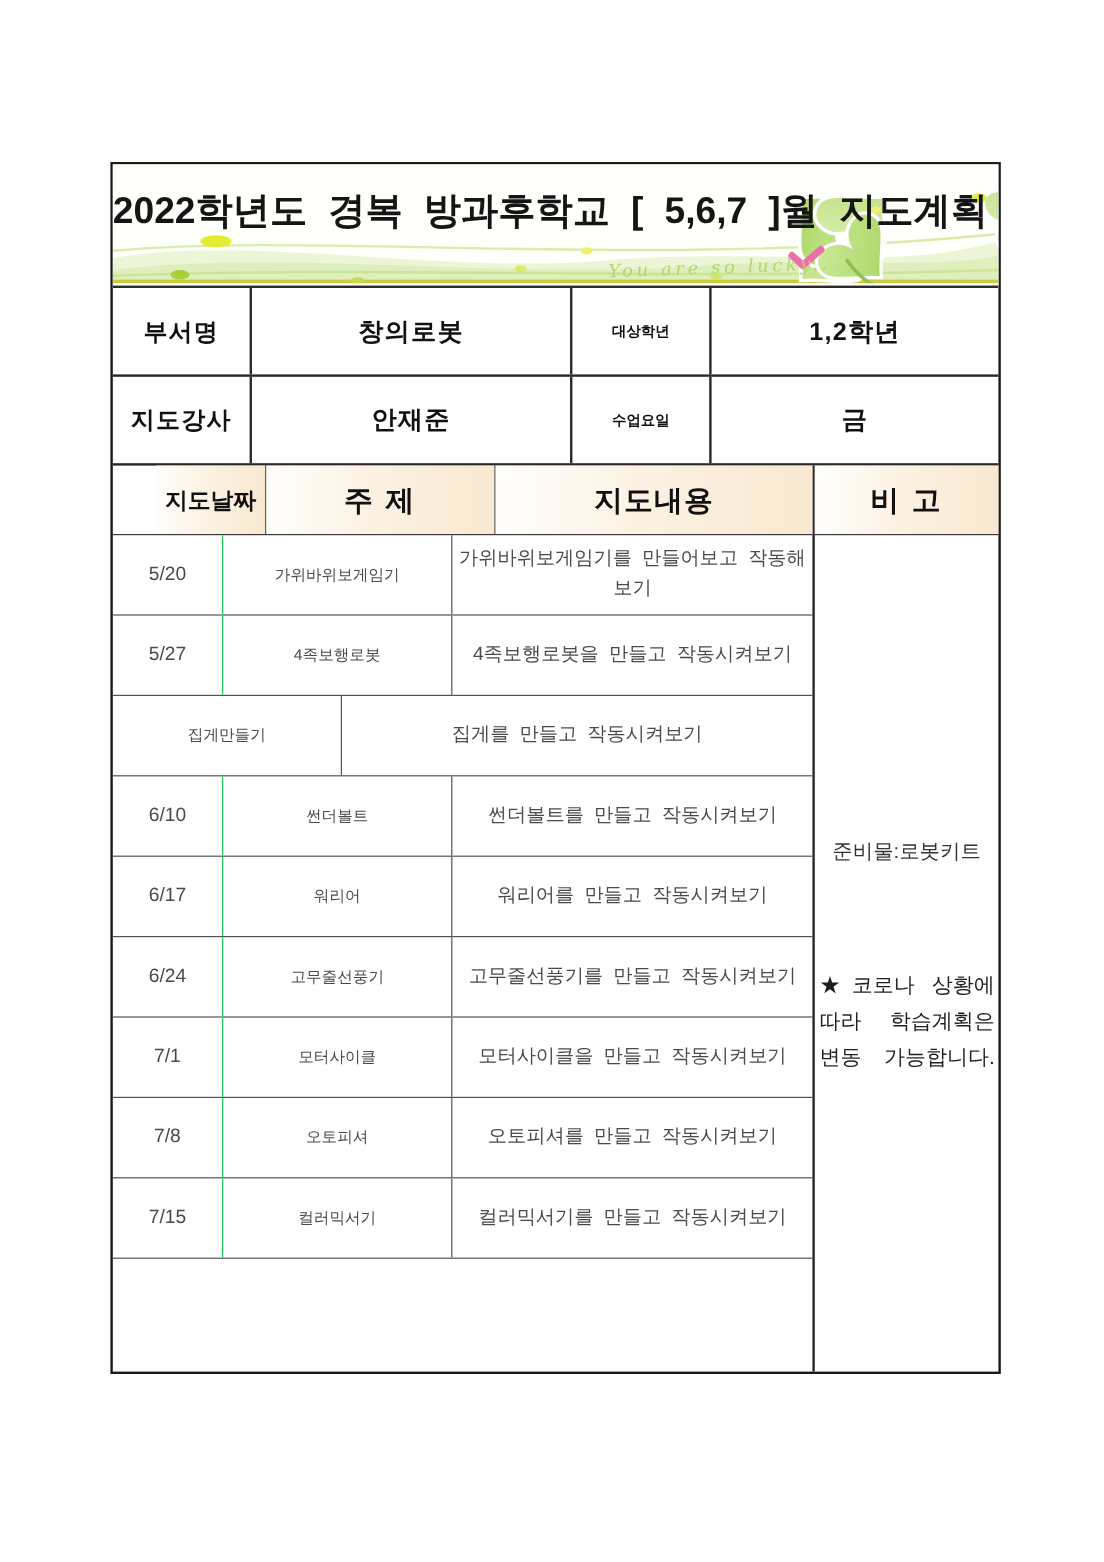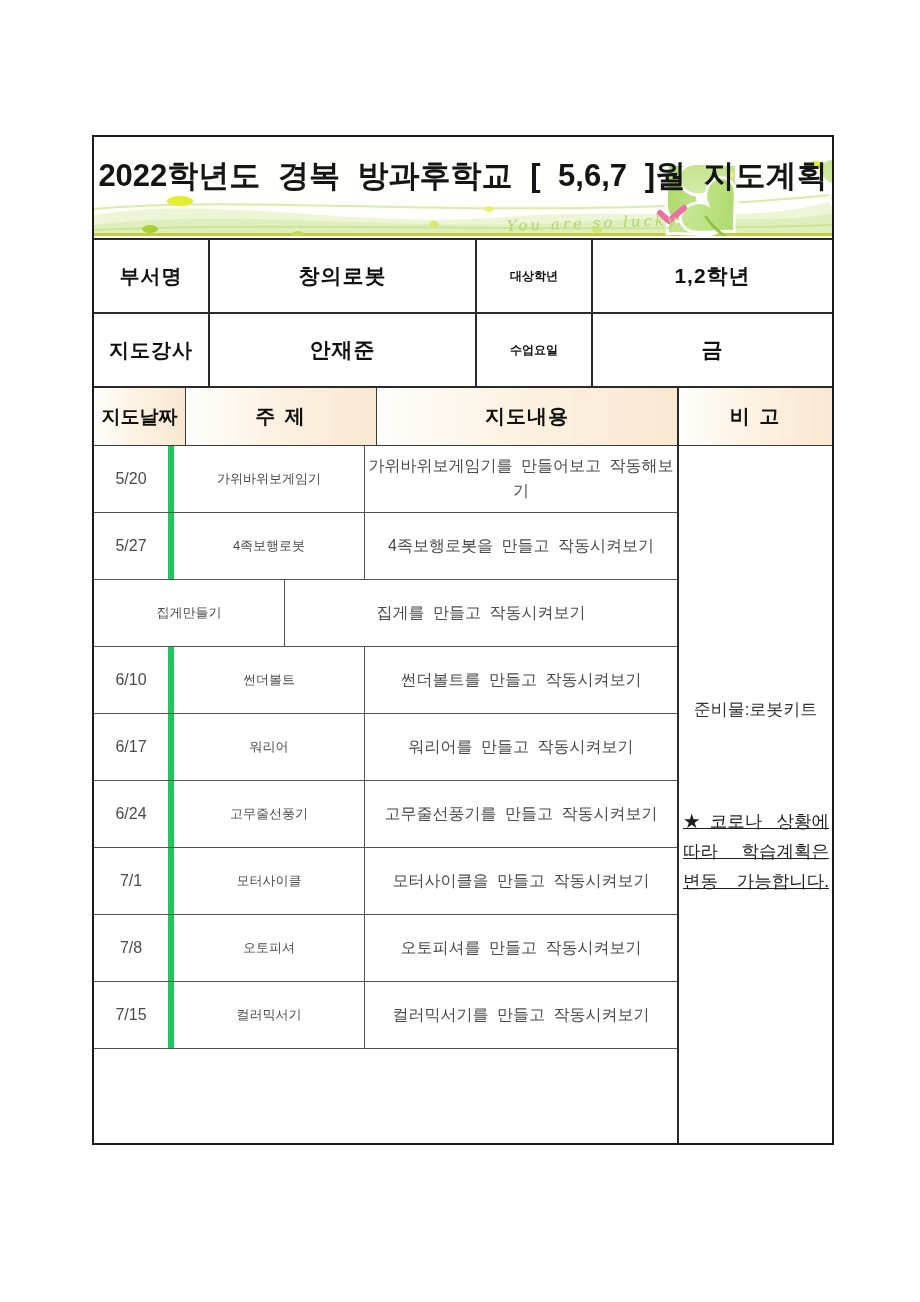--- a/index.html
+++ b/index.html
@@ -12,21 +12,21 @@
     border:2px solid #1a1a1a; box-sizing:border-box; background:#fff;
   }
   
   .title-band {
     position:relative; height:103px; border-bottom:2px solid #2a2a2a;
     box-sizing:border-box; overflow:hidden; background:#fffffb;
   }
   .title-band svg.decor { position:absolute; left:0; top:0; width:738px; height:99px; }
   .title-band h1 {
     position:absolute; left:0; top:18px; width:100%; margin:0;
-    text-align:center; font-size:31px; font-weight:800; color:#151515;
+    text-align:left; font-size:31px; font-weight:800; color:#151515;
     letter-spacing:0px; word-spacing:9px; white-space:nowrap;
   }
   
   .info-row { display:flex; height:74px; border-bottom:2px solid #2a2a2a; box-sizing:border-box; }
   .info-row .cell {
     display:flex; align-items:center; justify-content:center;
     box-sizing:border-box; border-right:2px solid #2a2a2a;
     font-weight:bold; color:#111;
   }
   .info-row .c1 { width:116px;  font-size:20px; letter-spacing:1px; }
@@ -36,42 +36,42 @@
   
   .schedule { display:flex; height:755px; }
   .sched-left {
     width:585px; border-right:2px solid #2a2a2a; box-sizing:border-box;
     display:flex; flex-direction:column;
   }
   .sched-right { flex:1; position:relative; }
   .hdr-cell {
     background:linear-gradient(to right,#fffefb 0%,#fcf2e3 45%,#f8e8d0 100%);
     display:flex; align-items:center; justify-content:center;
-    font-weight:bold; font-size:20px; color:#111; box-sizing:border-box;
-  }
-  .sched-hdr { display:flex; height:58px; border-bottom:1px solid #3a3a3a; box-sizing:border-box; }
+    font-weight:bold; font-size:24px; color:#111; box-sizing:border-box;
+  }
+  .sched-hdr { display:flex; height:58px; border-bottom:1px solid #3a3a3a; box-sizing:border-box;padding-left:36px; }
   .sched-hdr .hc1 { width:92px;  border-right:1px solid #3a3a3a; font-size:19px; }
   .sched-hdr .hc2 { width:191px; border-right:1px solid #3a3a3a; letter-spacing:2px; }
   .sched-hdr .hc3 { flex:1; letter-spacing:1px; }
   .right-hdr { height:58px; border-bottom:1px solid #3a3a3a; letter-spacing:2px; }
   .s-rows { display:flex; flex-direction:column; }
   .s-row { display:flex; height:67px; border-bottom:1px solid #545454; box-sizing:border-box; }
   .s-c {
     display:flex; align-items:center; justify-content:center; text-align:center;
     box-sizing:border-box; color:#4a4a4a;
   }
-  .s-date  { width:80px;  border-right:6px solid #22c55e; font-size:16px; }
+  .s-date  { width:92px;  border-right:1px solid #22c55e; font-size:16px; }
   .s-topic { width:191px; border-right:1px solid #545454; font-size:13px; }
   .s-content { flex:1; font-size:16px; word-spacing:4px; line-height:1.55; padding:0 2px; }
   .empty-row { flex:1; }
   
   .note-area { position:absolute; left:0; top:58px; right:0; bottom:0; color:#222; }
   .note-supplies { position:absolute; top:252px; left:0; width:100%; text-align:center; font-size:17px; color:#333; }
   .note-caution { position:absolute; top:360px; left:4px; right:3px; font-size:17.5px; line-height:1.72; color:#1e1e1e; }
-  .note-caution .cline { text-align:justify; text-align-last:justify;text-decoration:underline; }
+  .note-caution .cline { text-align:justify; text-align-last:justify; }
 </style>
 </head>
 <body>
 
 <div class="page">
   <div class="doc">
 
     <div class="title-band">
       <svg class="decor" viewBox="0 0 738 99" aria-hidden="true">
         <defs>

